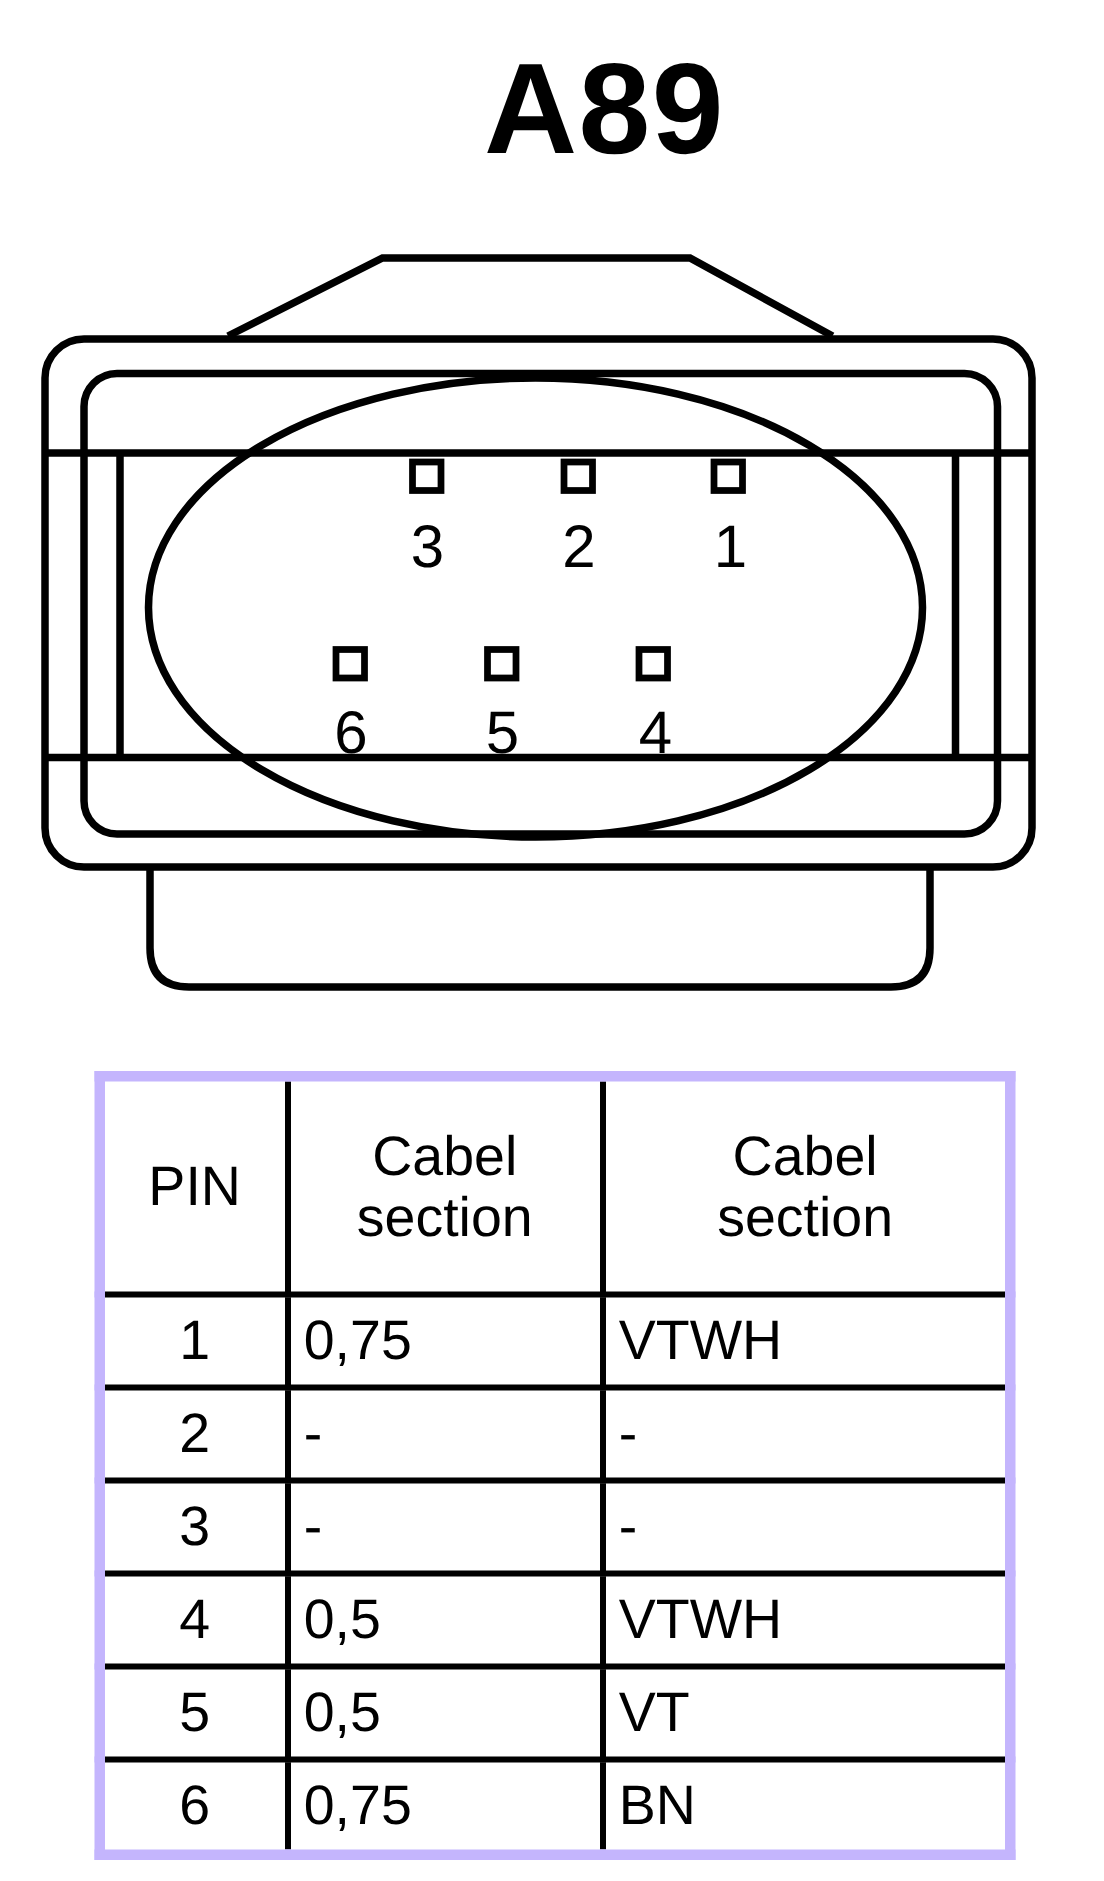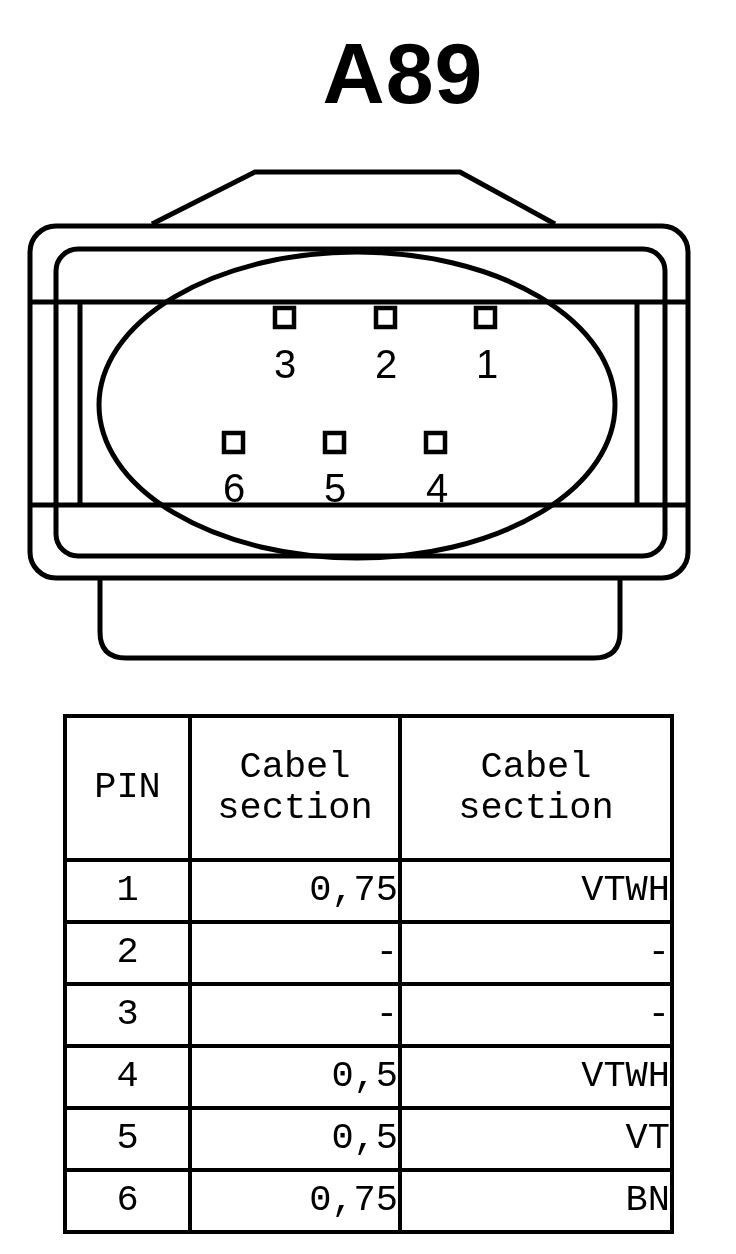--- a/index.html
+++ b/index.html
@@ -70,22 +70,22 @@
   .pin-table-wrap {
     position: absolute;
     left: 63px;
     top: 714px;
     width: 607px;
   }
   table.pin-table {
     border-collapse: collapse;
     width: 607px;
     table-layout: fixed;
-    border: 4px solid #c4b5fd;
-    font-family: Liberation Mono, monospace;
+    border: 7px solid #c4b5fd;
+    font-family: Liberation Sans, sans-serif;
   }
   table.pin-table col.c-pin    { width: 125px; }
   table.pin-table col.c-cross  { width: 210px; }
   table.pin-table col.c-color  { width: 272px; }
 
   table.pin-table th,
   table.pin-table td {
     border: 4px solid #000000;
     font-weight: normal;
     font-size: 37px;
@@ -96,21 +96,21 @@
   table.pin-table th.h-pin,
   table.pin-table td.v-pin {
     text-align: center;
   }
   table.pin-table th.h-cross,
   table.pin-table th.h-color {
     text-align: center;
   }
   table.pin-table td.v-cross,
   table.pin-table td.v-color {
-    text-align: right;
+    text-align: left;
     padding-left: 9px;
   }
   table.pin-table thead th {
     height: 140px;
     vertical-align: middle;
   }
   table.pin-table tbody td {
     height: 58px;
     vertical-align: middle;
   }

